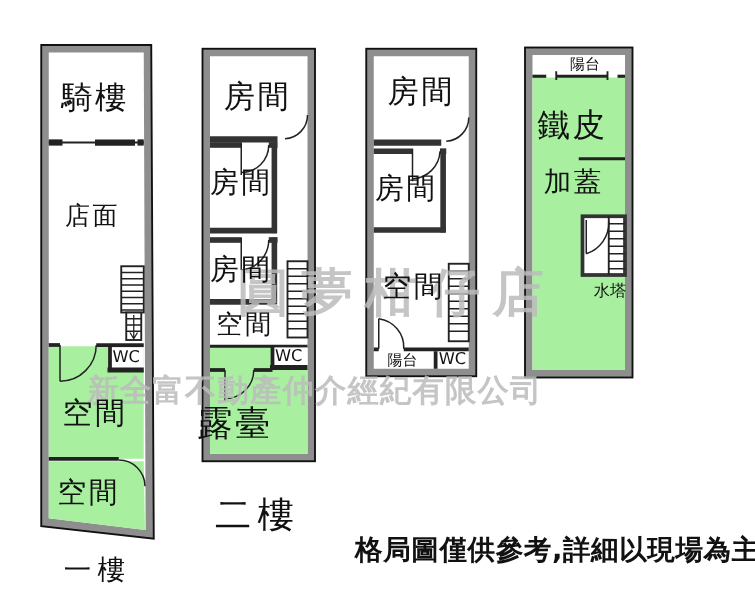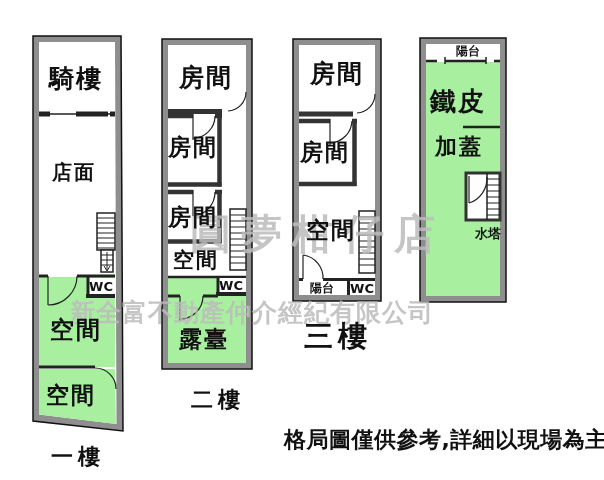--- a/index.html
+++ b/index.html
@@ -8,21 +8,21 @@
     --watermark-gray:#bcbcbc;
     --text-black:#111111;
   }
   html,body{margin:0;padding:0;background:#ffffff;}
   #canvas{
     position:relative;width:604px;height:480px;background:#ffffff;overflow:hidden;
     font-family:"DejaVu Sans","Liberation Sans",sans-serif;
   }
   #plan-svg{position:absolute;left:0;top:0;z-index:1;}
   .lbl{
-    position:absolute;z-index:3;color:var(--text-black);font-weight:700;
+    position:absolute;z-index:3;color:var(--text-black);font-weight:400;
     white-space:nowrap;line-height:1;transform:translate(-50%,-50%);
     letter-spacing:2px;
   }
   .lbl.small{letter-spacing:0px;}
   .floorname{letter-spacing:5px;}
   .wm{
     position:absolute;z-index:2;color:var(--watermark-gray);font-weight:700;
     white-space:nowrap;line-height:1;opacity:.85;
   }
   #wm1{left:190px;top:214px;font-size:41px;letter-spacing:10px;}
@@ -198,29 +198,28 @@
   <div class="lbl" style="left:76px;top:330px;font-size:24px;">空間</div>
   <div class="lbl" style="left:71px;top:395px;font-size:23px;">空間</div>
   <div class="lbl small" style="left:101px;top:286px;font-size:13px;">WC</div>
   <div class="lbl floorname" style="left:78px;top:457px;font-size:22px;">一樓</div>
 
   <div class="lbl" style="left:206px;top:77px;font-size:25px;">房間</div>
   <div class="lbl" style="left:193px;top:147px;font-size:23px;">房間</div>
   <div class="lbl" style="left:193px;top:217px;font-size:23px;">房間</div>
   <div class="lbl" style="left:196px;top:260px;font-size:21px;">空間</div>
   <div class="lbl small" style="left:231px;top:285px;font-size:13px;">WC</div>
-  <div class="lbl" style="left:204px;top:339px;font-size:23px;">露臺</div>
-  <div class="lbl floorname" style="left:206px;top:400px;font-size:22px;margin-left:12px;">二樓</div>
+  <div class="lbl" style="left:188px;top:339px;font-size:28px;">露臺</div>
+  <div class="lbl floorname" style="left:206px;top:412px;font-size:29px;">二樓</div>
 
   <div class="lbl" style="left:337px;top:73px;font-size:25px;">房間</div>
   <div class="lbl" style="left:325px;top:152px;font-size:23px;">房間</div>
   <div class="lbl" style="left:331px;top:230px;font-size:23px;">空間</div>
   <div class="lbl small" style="left:322px;top:288px;font-size:12px;">陽台</div>
   <div class="lbl small" style="left:362px;top:288px;font-size:13px;">WC</div>
-  <div class="lbl floorname" style="left:338px;top:336px;font-size:29px;">三樓</div>
 
   <div class="lbl small" style="left:468px;top:51px;font-size:12px;">陽台</div>
   <div class="lbl" style="left:458px;top:101px;font-size:26px;">鐵皮</div>
   <div class="lbl" style="left:459px;top:147px;font-size:22px;">加蓋</div>
   <div class="lbl small" style="left:488px;top:233px;font-size:13px;">水塔</div>
 
   <div id="disclaimer">格局圖僅供參考,詳細以現場為主</div>
 
 </div>
 

